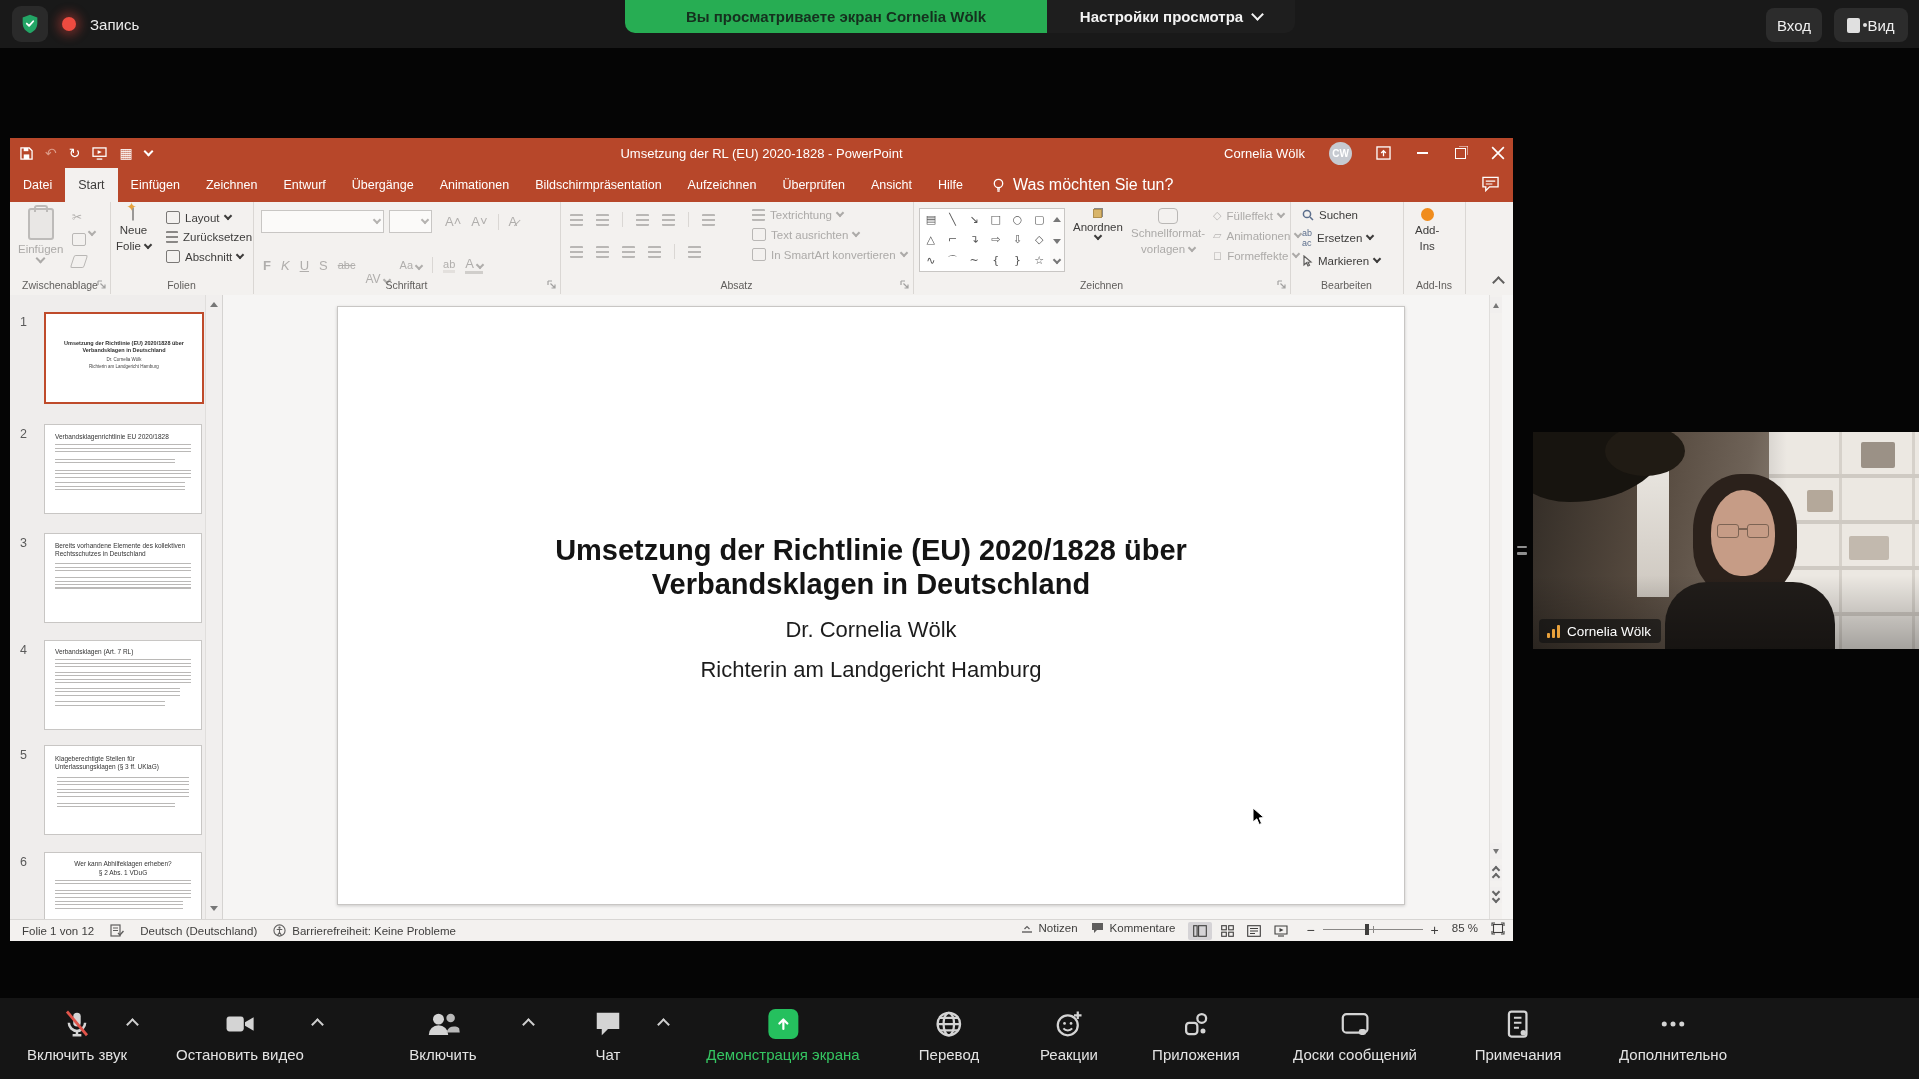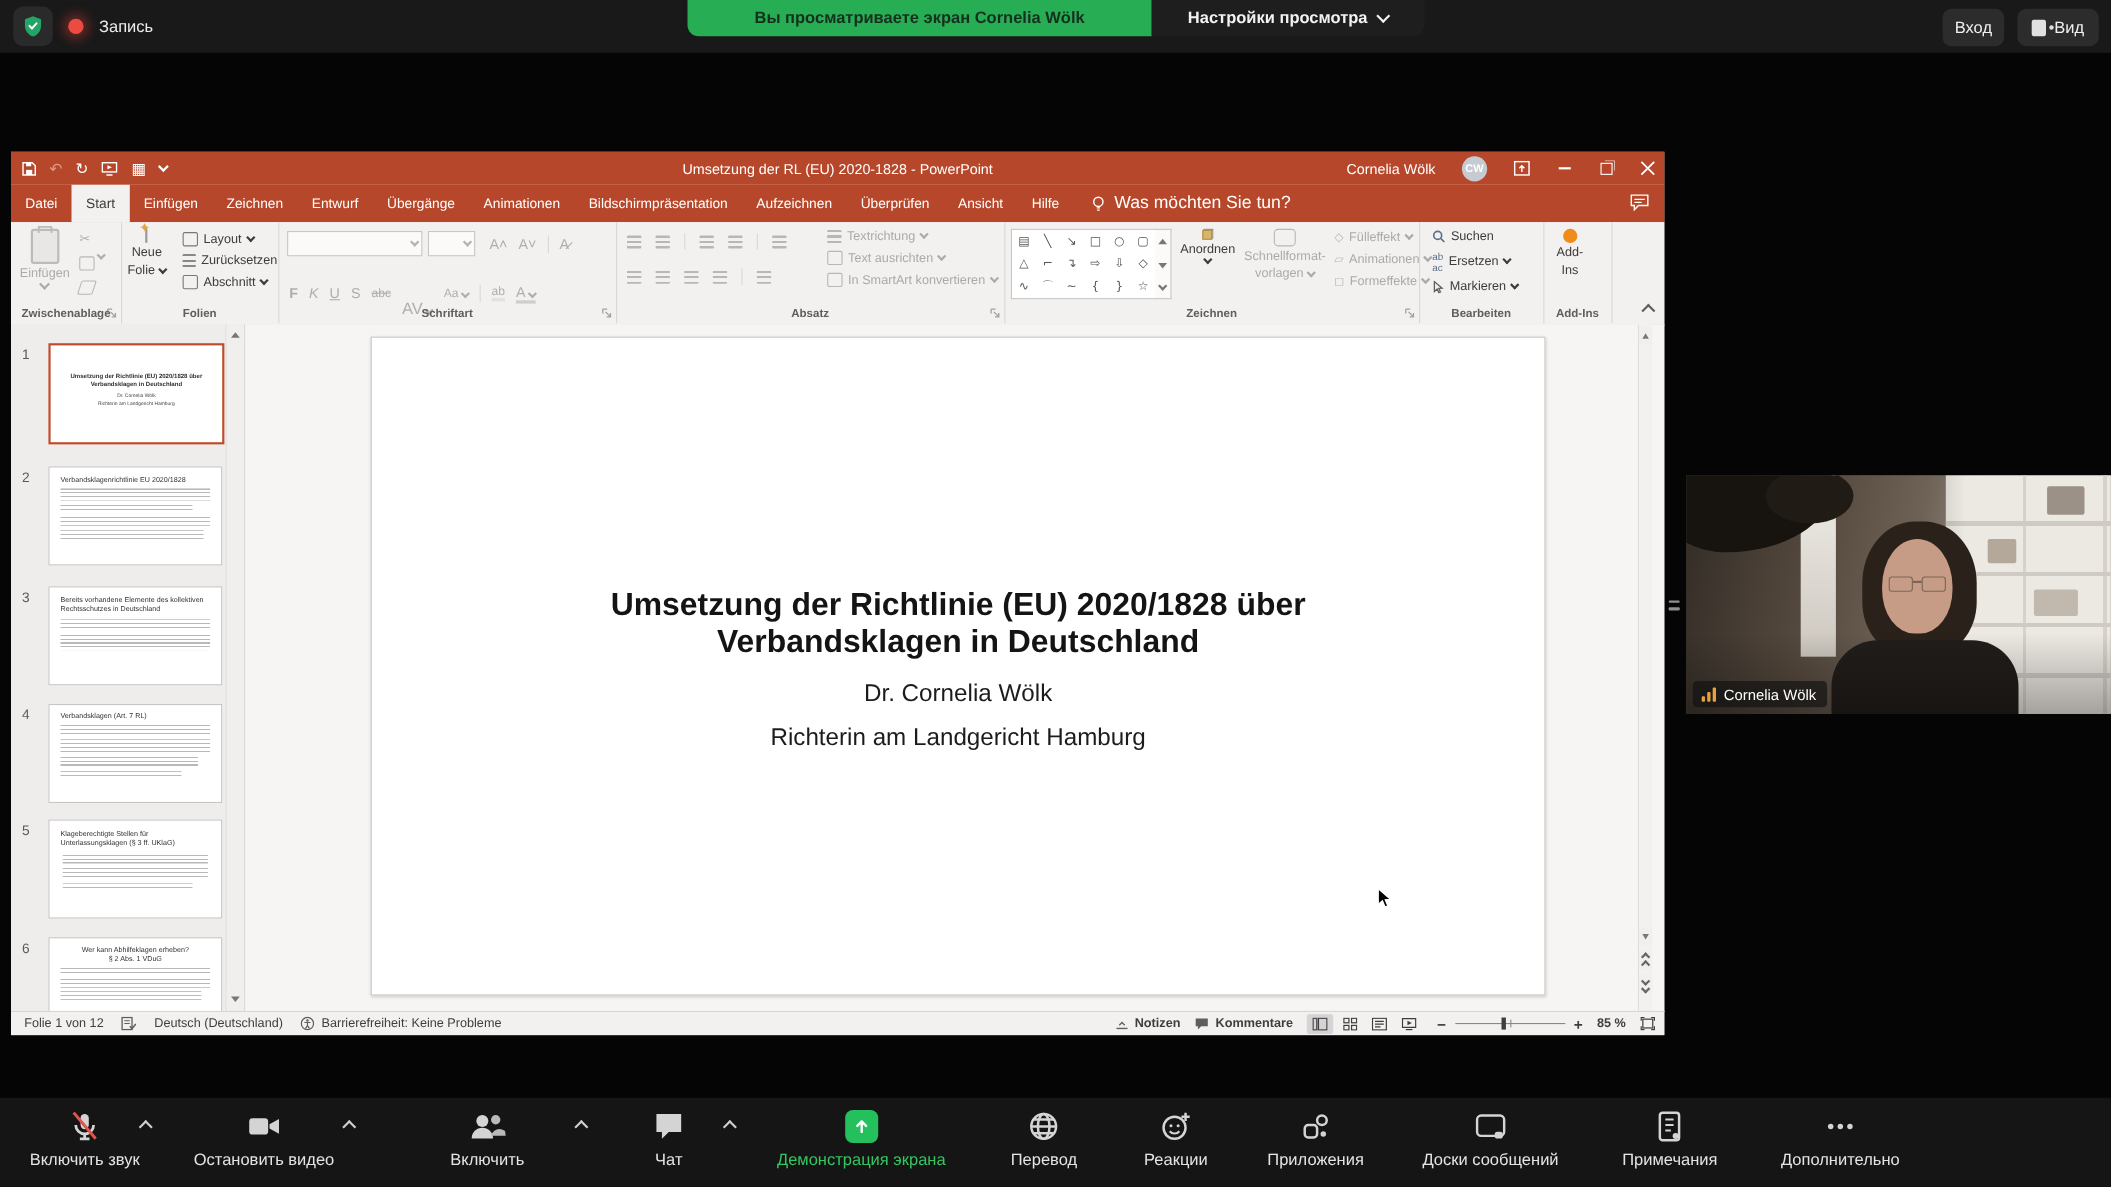--- a/index.html
+++ b/index.html
@@ -38,21 +38,21 @@
   .wc-rest{display:block;width:9px;height:9px;border:1.5px solid #fff;box-shadow:2px -2px 0 -0.5px #b7472a,3px -3px 0 -1px #fff;}
   .ppt-tabs{position:absolute;left:0;top:30px;width:100%;height:34px;background:#b7472a;display:flex;align-items:stretch;
             color:#fff;font-size:12.5px;}
   .tab{padding:0 13px;display:flex;align-items:center;cursor:pointer;}
   .tab.sel{background:#f3f1ef;color:#3d3c3b;}
   .tellme{display:flex;align-items:center;gap:8px;margin-left:16px;font-size:16px;}
   .tab-comment{position:absolute;right:14px;top:8px;}
   
   .ribbon{position:absolute;left:0;top:64px;width:100%;height:93px;background:#f3f1ef;border-bottom:1px solid #d5d3d1;}
   .g{position:absolute;top:0;height:92px;border-right:1px solid #dad7d4;}
-  .g-label{position:absolute;bottom:3px;left:0;right:0;text-align:center;font-size:10.5px;color:#605e5c;white-space:nowrap;font-weight:bold;}
+  .g-label{position:absolute;bottom:3px;left:0;right:0;text-align:center;font-size:10.5px;color:#605e5c;white-space:nowrap;}
   .launcher{position:absolute;right:4px;bottom:5px;opacity:.65;}
   .bigbtn{position:absolute;top:6px;display:flex;flex-direction:column;align-items:center;gap:3px;font-size:11.5px;
           color:#3d3c3b;text-align:center;line-height:1.15;cursor:pointer;}
   .bigbtn.dis{color:#acaaa8;}
   .srow{display:flex;align-items:center;gap:5px;font-size:11.5px;color:#3d3c3b;cursor:pointer;white-space:nowrap;}
   .srow.dis{color:#acaaa8;}
   .mi{display:inline-block;width:13px;height:12px;background:
       repeating-linear-gradient(to bottom,#b9b7b5 0 2px,transparent 2px 5px);border-radius:1px;}
   .mi.dark{background:repeating-linear-gradient(to bottom,#8a8886 0 2px,transparent 2px 5px);}
   .mi-box{display:inline-block;width:12px;height:11px;border:1.5px solid #b9b7b5;border-radius:2px;}
@@ -91,21 +91,21 @@
   .slide{position:absolute;left:114px;top:11px;width:1066px;height:597px;background:#fff;border:1px solid #c8c6c4;
          box-shadow:0 1px 3px rgba(0,0,0,.18);}
   .slide-title{position:absolute;left:60px;right:60px;top:226px;text-align:center;font-size:29px;font-weight:bold;color:#141414;line-height:1.18;}
   .slide-sub{position:absolute;left:60px;right:60px;text-align:center;font-size:22px;color:#1c1c1c;}
   .escroll{position:absolute;right:0;top:0;width:12px;height:625px;background:#f3f1ef;border-left:1px solid #e0dedc;}
   .cursor{position:absolute;left:914px;top:500px;}
   
   .ppt-status{position:absolute;left:0;bottom:0;width:100%;height:21px;background:#f3f1ef;border-top:1px solid #d8d6d4;
               display:flex;align-items:center;font-size:11.5px;color:#3f3e3d;}
   .st-left{display:flex;align-items:center;gap:16px;margin-left:12px;}
-  .st-right{margin-left:auto;display:flex;align-items:center;gap:13px;margin-right:8px;font-weight:bold;}
+  .st-right{margin-left:auto;display:flex;align-items:flex-start;gap:13px;margin-right:8px;}
   .viewbtn{width:24px;height:18px;display:flex;align-items:center;justify-content:center;border-radius:2px;cursor:pointer;}
   .viewbtn.sel{background:#d5d3d6;}
   .zoom-slider{display:flex;align-items:center;gap:8px;}
   .ztrack{position:relative;width:100px;height:1px;background:#8a8886;}
   .ztick{position:absolute;left:50%;top:-3px;width:1px;height:7px;background:#8a8886;}
   .zthumb{position:absolute;left:42px;top:-5px;width:4px;height:11px;background:#3f3e3d;}
   
   .vtile{position:absolute;left:1533px;top:432px;width:386px;height:217px;background:#4a4138;overflow:hidden;}
   .vt-bg{position:absolute;inset:0;background:linear-gradient(100deg,#322c26 0%,#55493e 30%,#6e6257 52%,#8d8377 66%);}
   .vt-shelf{position:absolute;right:0;top:0;width:150px;height:100%;background:#ece8e2;
@@ -308,21 +308,21 @@
             <span style="border-left:1px solid #dad7d4;height:16px;"></span>
             <span>A̷</span>
           </span>
         </div>
         <div class="fletters" style="position:absolute;left:10px;top:42px;">
           <b>F</b>
           <i>K</i>
           <u>U</u>
           <span>S</span>
           <s style="font-size:11px;">abc</s>
-          <span style="font-size:15px;margin-top:28px;"><span>AV</span><span class="chv" style="width:4px;height:4px;border-color:#b0aeac;margin-left:3px;"></span></span>
+          <span style="font-size:12px;margin-top:28px;"><span>AV</span><span class="chv" style="width:4px;height:4px;border-color:#b0aeac;margin-left:3px;"></span></span>
           <span style="font-size:11px;"><span>Aa</span><span class="chv" style="width:4px;height:4px;border-color:#b0aeac;margin-left:3px;"></span></span>
           <span style="border-left:1px solid #dad7d4;height:16px;"></span>
           <span style="font-size:11px;border-bottom:3px solid #e3e0dd;"><span>ab</span></span>
           <span style="border-bottom:3px solid #d0cecb;"><span>A</span><span class="chv" style="width:4px;height:4px;border-color:#b0aeac;margin-left:3px;"></span></span>
         </div>
         <div class="g-label">Schriftart</div>
         <svg class="launcher" width="9" height="9" viewBox="0 0 9 9">
           <path d="M1 1 H5 M1 1 V5" stroke="#777" stroke-width="1.2" fill="none"></path>
           <path d="M3.5 3.5 L8 8 M8 4.5 V8 H4.5" stroke="#777" stroke-width="1.2" fill="none"></path>
         </svg>

